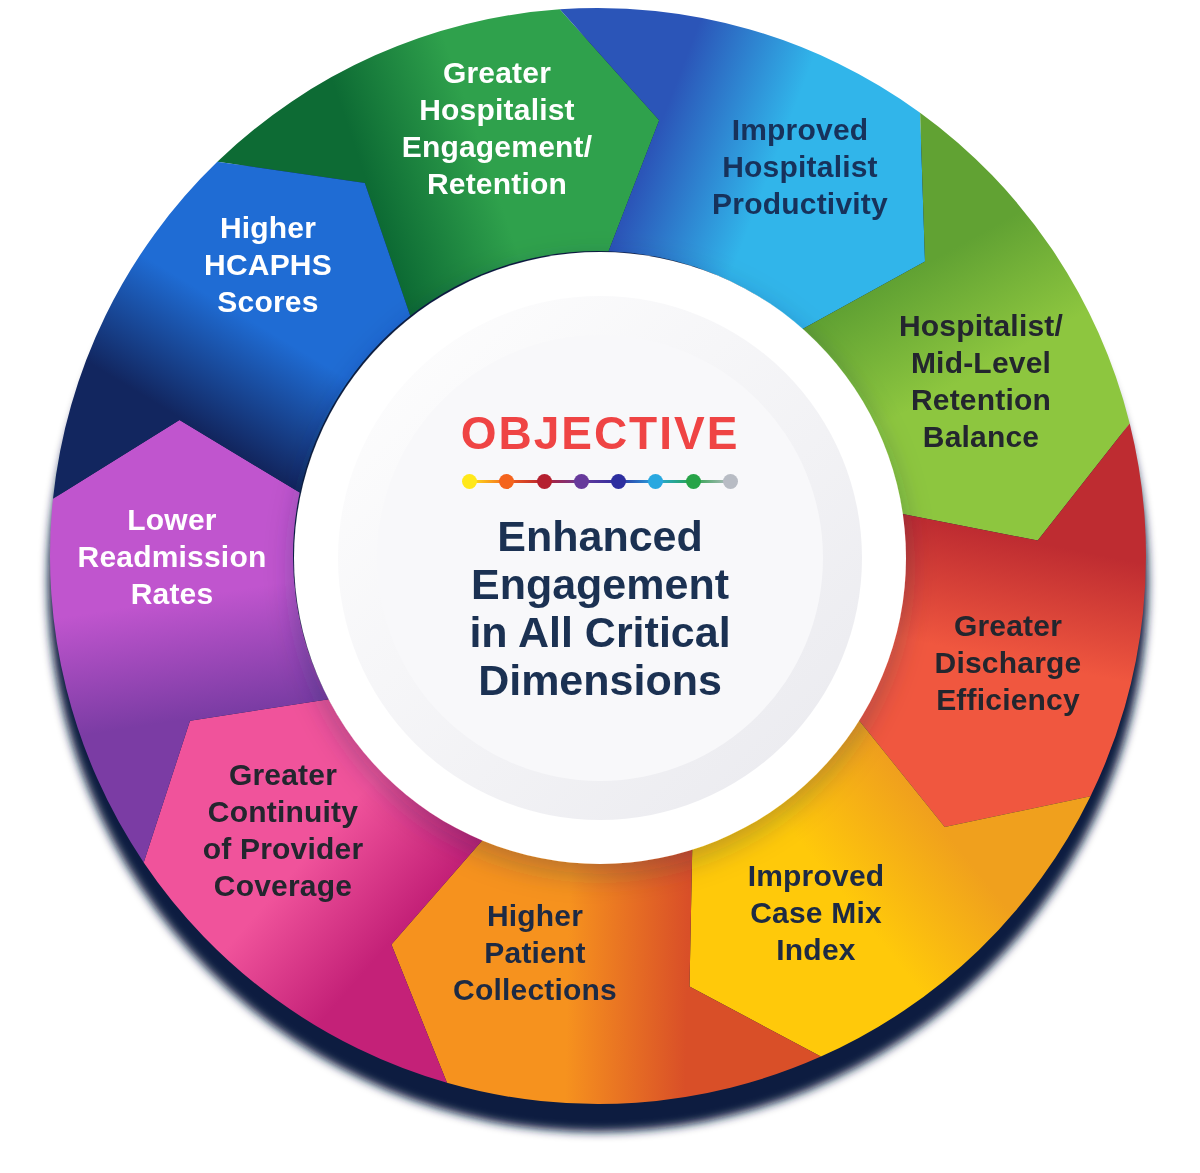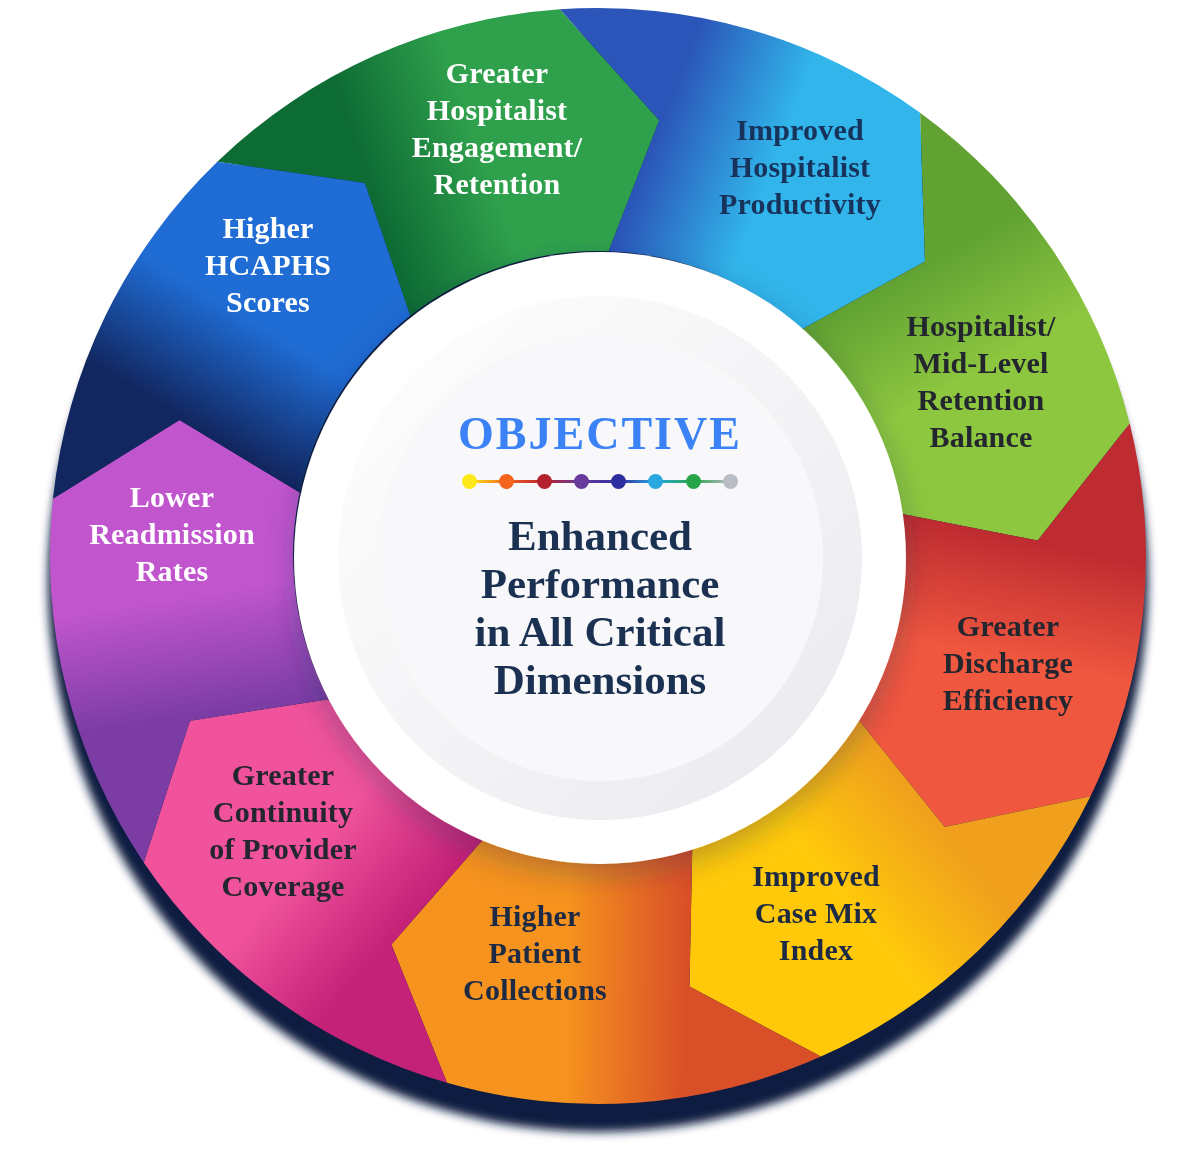--- a/index.html
+++ b/index.html
@@ -1,33 +1,33 @@
 <!DOCTYPE html>
 <html><head>
 <meta charset="utf-8">
 <style>
   html,body { margin:0; padding:0; background:#ffffff; }
   .stage {
     position:relative; width:1200px; height:1173px; overflow:hidden;
-    font-family:Liberation Serif, serif;
+    font-family:Liberation Sans, sans-serif;
   }
   .stage svg { position:absolute; left:0; top:0; }
   .seg-label {
     position:absolute; width:340px; transform:translate(-50%,-50%);
     text-align:center; font-size:30px; line-height:37px; font-weight:700;
     white-space:pre-line; letter-spacing:0.2px;
   }
   .lbl-0 { left:497px; top:128px; }
   .lbl-1 { left:800px; top:166px; }
   .lbl-2 { left:981px; top:381px; }
   .lbl-3 { left:1008px; top:662px; }
   .lbl-4 { left:816px; top:912px; }
   .lbl-5 { left:535px; top:952px; }
   .lbl-6 { left:283px; top:830px; }
-  .lbl-7 { left:172px; top:533px; }
+  .lbl-7 { left:172px; top:556px; }
   .lbl-8 { left:268px; top:264px; }
   .center-title {
     position:absolute; left:600px; top:433px; transform:translate(-50%,-50%);
     font-size:46px; font-weight:800; letter-spacing:2px; white-space:pre-line;
   }
   .center-subtitle {
     position:absolute; left:600px; top:608px; transform:translate(-50%,-50%);
     width:420px; text-align:center;
     font-size:43px; line-height:48px; font-weight:700; white-space:pre-line;
   }
@@ -151,30 +151,30 @@
 Continuity
 of Provider
 Coverage</div>
   <div class="seg-label lbl-7" style="color: rgb(255, 255, 255);">Lower
 Readmission
 Rates</div>
   <div class="seg-label lbl-8" style="color: rgb(255, 255, 255);">Higher
 HCAPHS
 Scores</div>
 
-  <div class="center-title" style="color: #3b82f6;">OBJECTIVE</div>
+  <div class="center-title" style="color: #ef4444;">OBJECTIVE</div>
   <div class="divider" id="divider">
       <div class="line" style="background: linear-gradient(to right, rgb(255, 232, 26), rgb(244, 100, 29), rgb(181, 32, 47), rgb(103, 58, 155), rgb(45, 46, 159), rgb(41, 168, 224), rgb(39, 163, 72), rgb(184, 188, 196));"></div>
       <span class="dot" style="background: rgb(255, 232, 26); left: 0px;"></span>
       <span class="dot" style="background: rgb(244, 100, 29); left: 37.2857px;"></span>
       <span class="dot" style="background: rgb(181, 32, 47); left: 74.5714px;"></span>
       <span class="dot" style="background: rgb(103, 58, 155); left: 111.857px;"></span>
       <span class="dot" style="background: rgb(45, 46, 159); left: 149.143px;"></span>
       <span class="dot" style="background: rgb(41, 168, 224); left: 186.429px;"></span>
       <span class="dot" style="background: rgb(39, 163, 72); left: 223.714px;"></span>
       <span class="dot" style="background: rgb(184, 188, 196); left: 261px;"></span>
     </div>
   <div class="center-subtitle" style="color: rgb(27, 49, 82);">Enhanced
-Performance
+Engagement
 in All Critical
 Dimensions</div>
 
 </div>
 
 </body></html>

